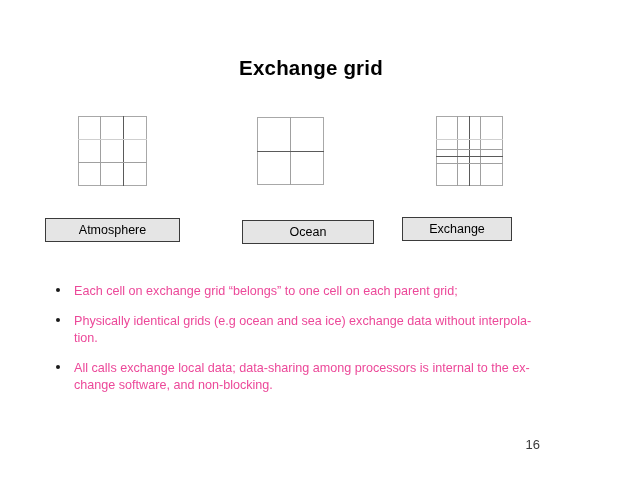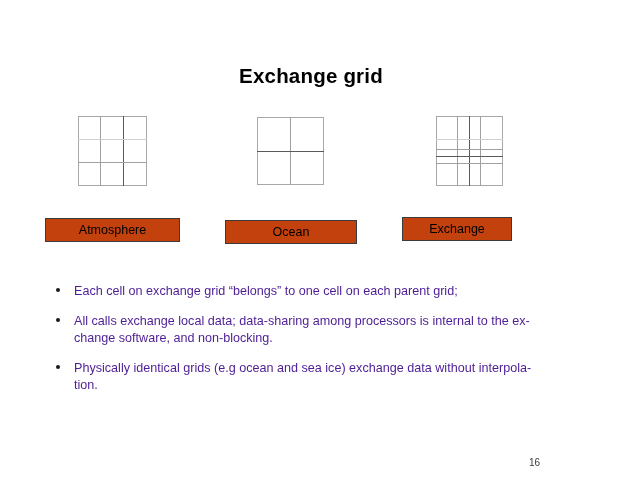--- a/index.html
+++ b/index.html
@@ -18,21 +18,21 @@
 
   .slide {
     position: absolute;
     inset: 0;
     background: #ffffff;
   }
 
   
   .slide-title {
     position: absolute;
-    top: 64px;
+    top: 56px;
     left: 0;
     width: 622px;
     text-align: center;
     font-size: 20.5px;
     font-weight: bold;
     letter-spacing: 0.2px;
     color: #000000;
   }
 
   
@@ -58,64 +58,64 @@
 
   #atmosphere-grid { left: 78px; top: 116px; width: 69px; height: 70px; }
   #ocean-grid      { left: 257px; top: 117px; width: 67px; height: 68px; }
   #exchange-grid   { left: 436px; top: 116px; width: 67px; height: 70px; }
 
   
   .label-box {
     position: absolute;
     height: 24px;
     border: 1px solid #3b3b3b;
-    background: #c2410c;
+    background: #e5e5e5;
     box-sizing: border-box;
     display: flex;
     align-items: center;
     justify-content: center;
     font-size: 12.5px;
     color: #000000;
   }
   #label-atmosphere { left: 45px;  top: 218px; width: 135px; }
-  #label-ocean      { left: 225px; top: 220px; width: 132px; }
+  #label-ocean      { left: 242px; top: 220px; width: 132px; }
   #label-exchange   { left: 402px; top: 217px; width: 110px; }
 
   
   .bullets {
     position: absolute;
     left: 54px;
     top: 283px;
     width: 510px;
   }
   .bullet {
     position: relative;
     padding-left: 20px;
     margin-bottom: 13px;
     font-size: 12.6px;
     line-height: 1.35;
-    color: #4c1d95;
+    color: #ec4899;
   }
   .bullet .dot {
     position: absolute;
     left: 2px;
     top: 5px;
     width: 4px;
     height: 4px;
     border-radius: 50%;
     background: #1a1a1a;
   }
   .bullet .line2 { display: block; }
 
   
   .page-number {
     position: absolute;
     right: 82px;
-    bottom: 12px;
-    font-size: 10px;
+    bottom: 28px;
+    font-size: 13px;
     color: #3a3a3a;
   }
 </style>
 </head>
 <body>
 
 <div class="slide">
 
   <div class="slide-title">Exchange grid</div>
 
@@ -154,25 +154,25 @@
     <span>Exchange</span>
   </div>
 
   <div class="bullets">
     <div class="bullet">
       <span class="dot"></span>
       <span>Each cell on exchange grid “belongs” to one cell on each parent grid;</span>
     </div>
     <div class="bullet">
       <span class="dot"></span>
-      <span>All calls exchange local data; data-sharing among processors is internal to the ex-</span>
-      <span class="line2">change software, and non-blocking.</span>
+      <span>Physically identical grids (e.g ocean and sea ice) exchange data without interpola-</span>
+      <span class="line2">tion.</span>
     </div>
     <div class="bullet">
       <span class="dot"></span>
-      <span>Physically identical grids (e.g ocean and sea ice) exchange data without interpola-</span>
-      <span class="line2">tion.</span>
+      <span>All calls exchange local data; data-sharing among processors is internal to the ex-</span>
+      <span class="line2">change software, and non-blocking.</span>
     </div>
   </div>
 
   <div class="page-number">16</div>
 
 </div>
 
 </body></html>

